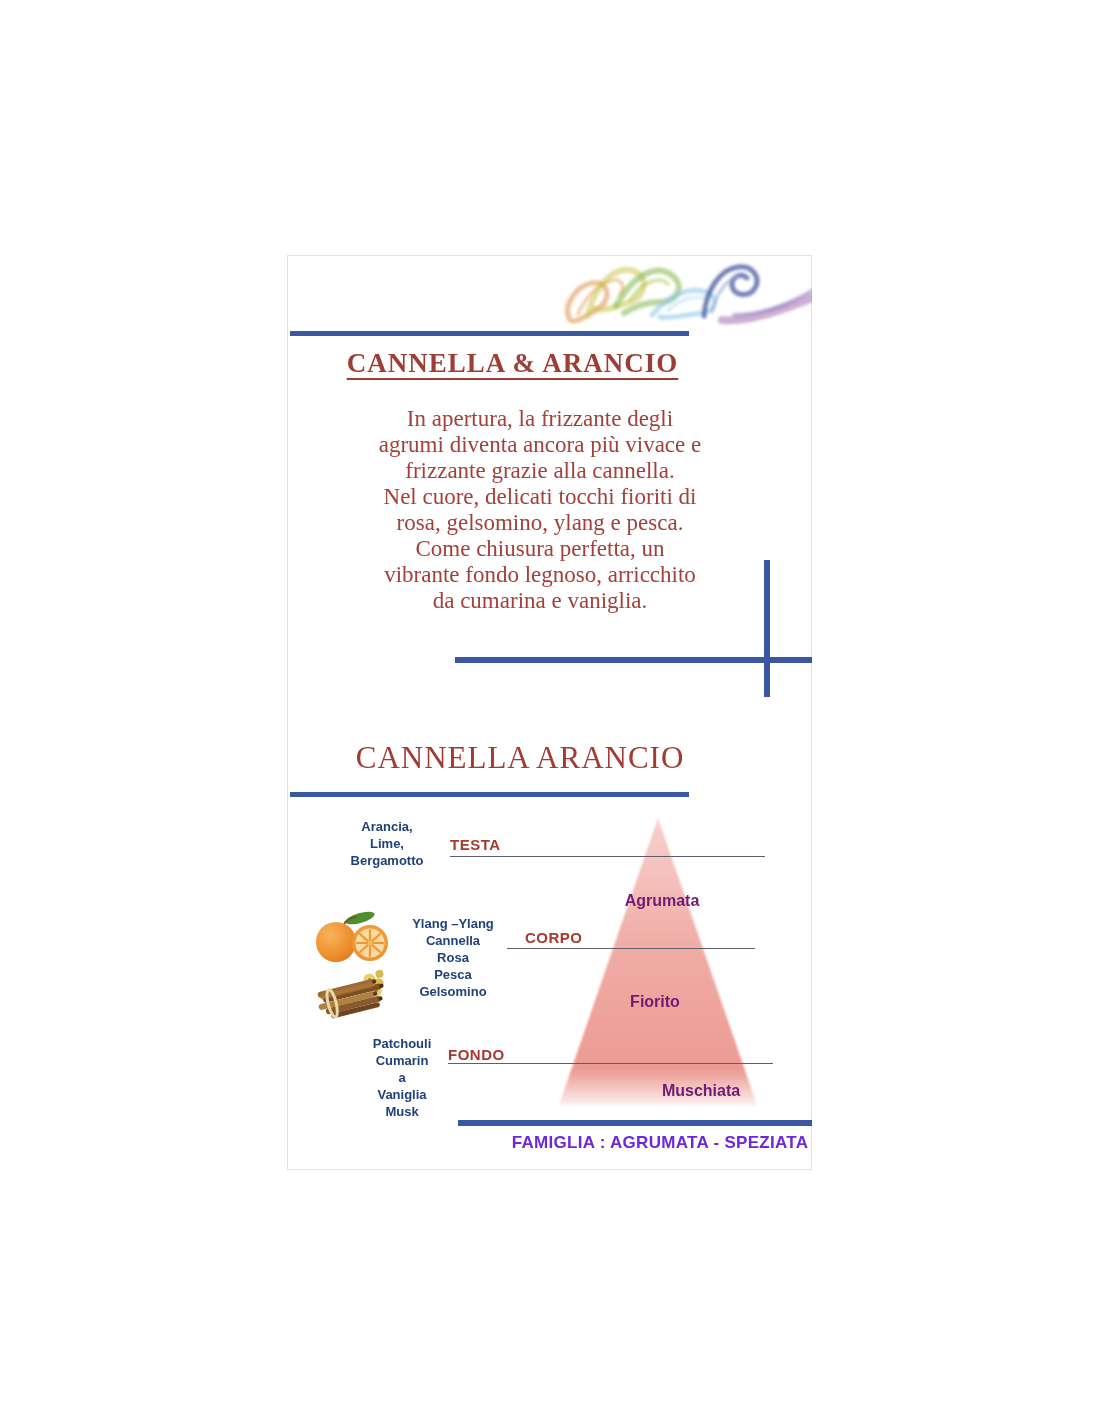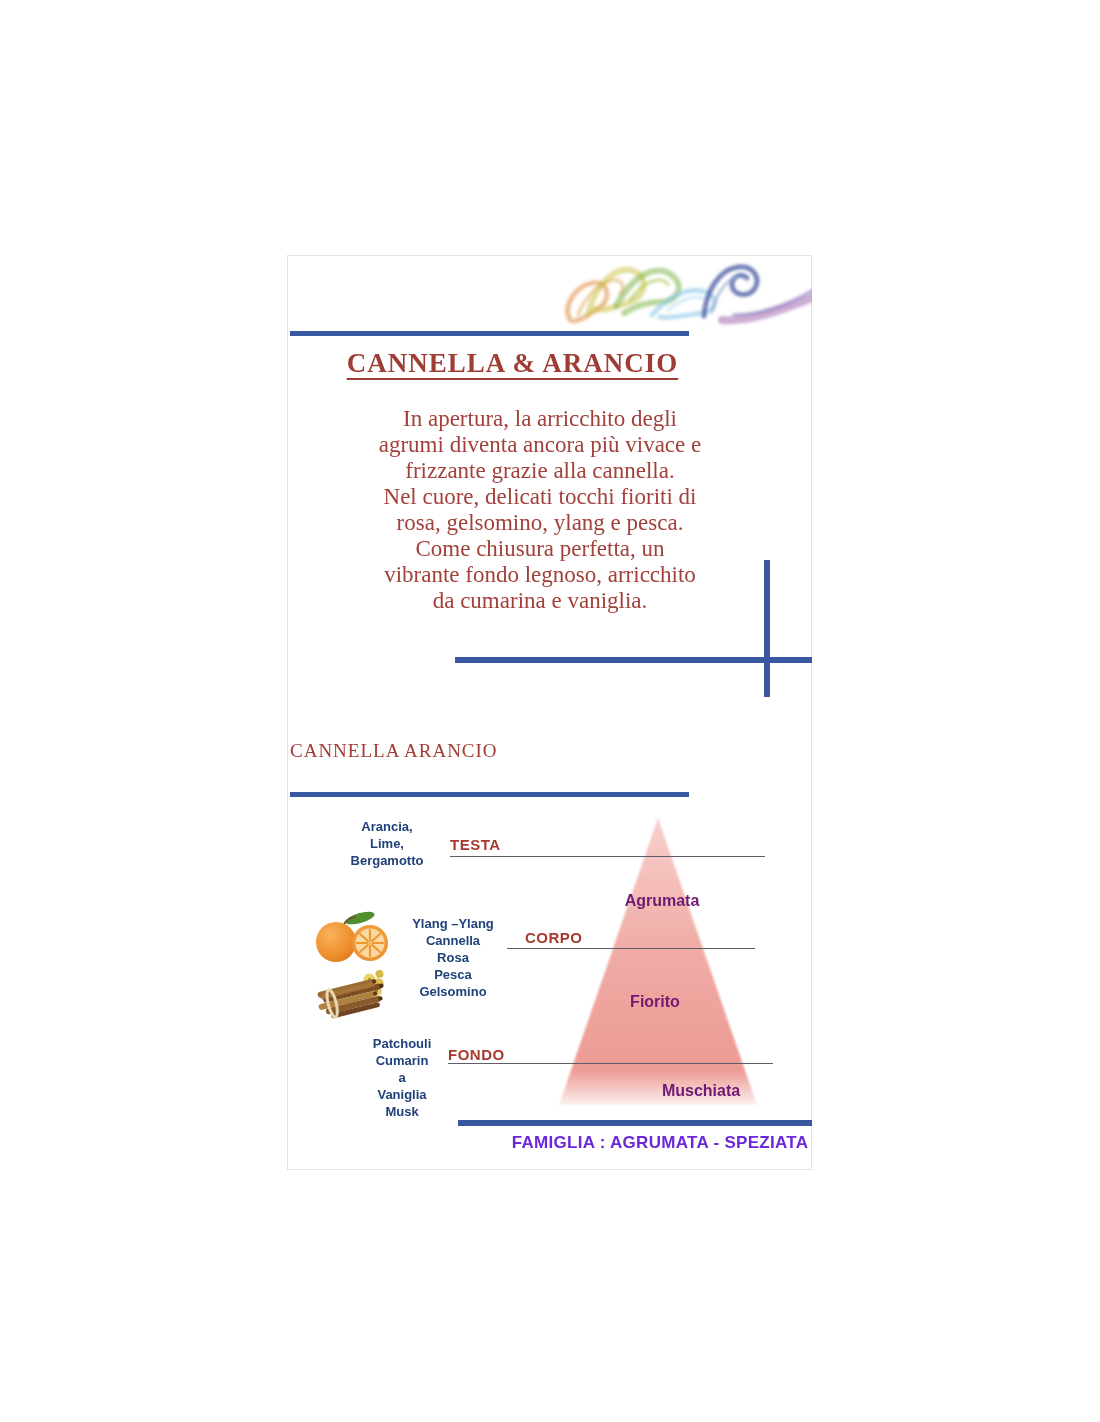--- a/index.html
+++ b/index.html
@@ -24,22 +24,22 @@
     font-family:"Liberation Serif", serif;font-weight:700;font-size:27px;
     color:#9e3d34;letter-spacing:1px;
   }
   .title1 .u{text-decoration:underline;text-decoration-thickness:2px;text-underline-offset:6px;}
   .desc{
     left:320px;top:406px;width:440px;text-align:center;
     font-family:"Liberation Serif", serif;font-size:23px;line-height:26px;
     color:#a2413a;
   }
   .title2{
-    left:290px;top:740px;width:460px;margin:0;text-align:left;
-    font-family:"Liberation Serif", serif;font-weight:400;font-size:19px;
+    left:290px;top:740px;width:460px;margin:0;text-align:center;
+    font-family:"Liberation Serif", serif;font-weight:400;font-size:31px;
     color:#a23b33;letter-spacing:1px;
   }
   .pyr{left:556px;top:814px;width:204px;height:296px;}
   .stage{
     font-weight:700;font-size:15px;letter-spacing:.5px;color:#a8392f;
   }
   .stage-testa{left:450px;top:836px;}
   .stage-corpo{left:525px;top:929px;}
   .stage-fondo{left:448px;top:1046px;}
   .stage-line{height:1px;background:#5d5d6b;}
@@ -94,21 +94,21 @@
         <path d="M178,59 C202,59 230,50 256,35" stroke="#7a6ab8" stroke-width="4" opacity="0.5"></path>
       </g>
     </svg>
   </div>
 
   <div class="abs rule rule-a"></div>
 
   <h1 class="abs title1"><span class="u">CANNELLA &amp; ARANCIO</span></h1>
 
   <div class="abs desc">
-    <div>In apertura, la arricchito degli</div>
+    <div>In apertura, la frizzante degli</div>
     <div>agrumi  diventa ancora più vivace e</div>
     <div>frizzante grazie alla cannella.</div>
     <div>Nel cuore, delicati tocchi  fioriti di</div>
     <div>rosa, gelsomino, ylang e pesca.</div>
     <div>Come chiusura perfetta, un</div>
     <div>vibrante fondo legnoso, arricchito</div>
     <div>da cumarina e vaniglia.</div>
   </div>
 
   <div class="abs cross-h"></div>

